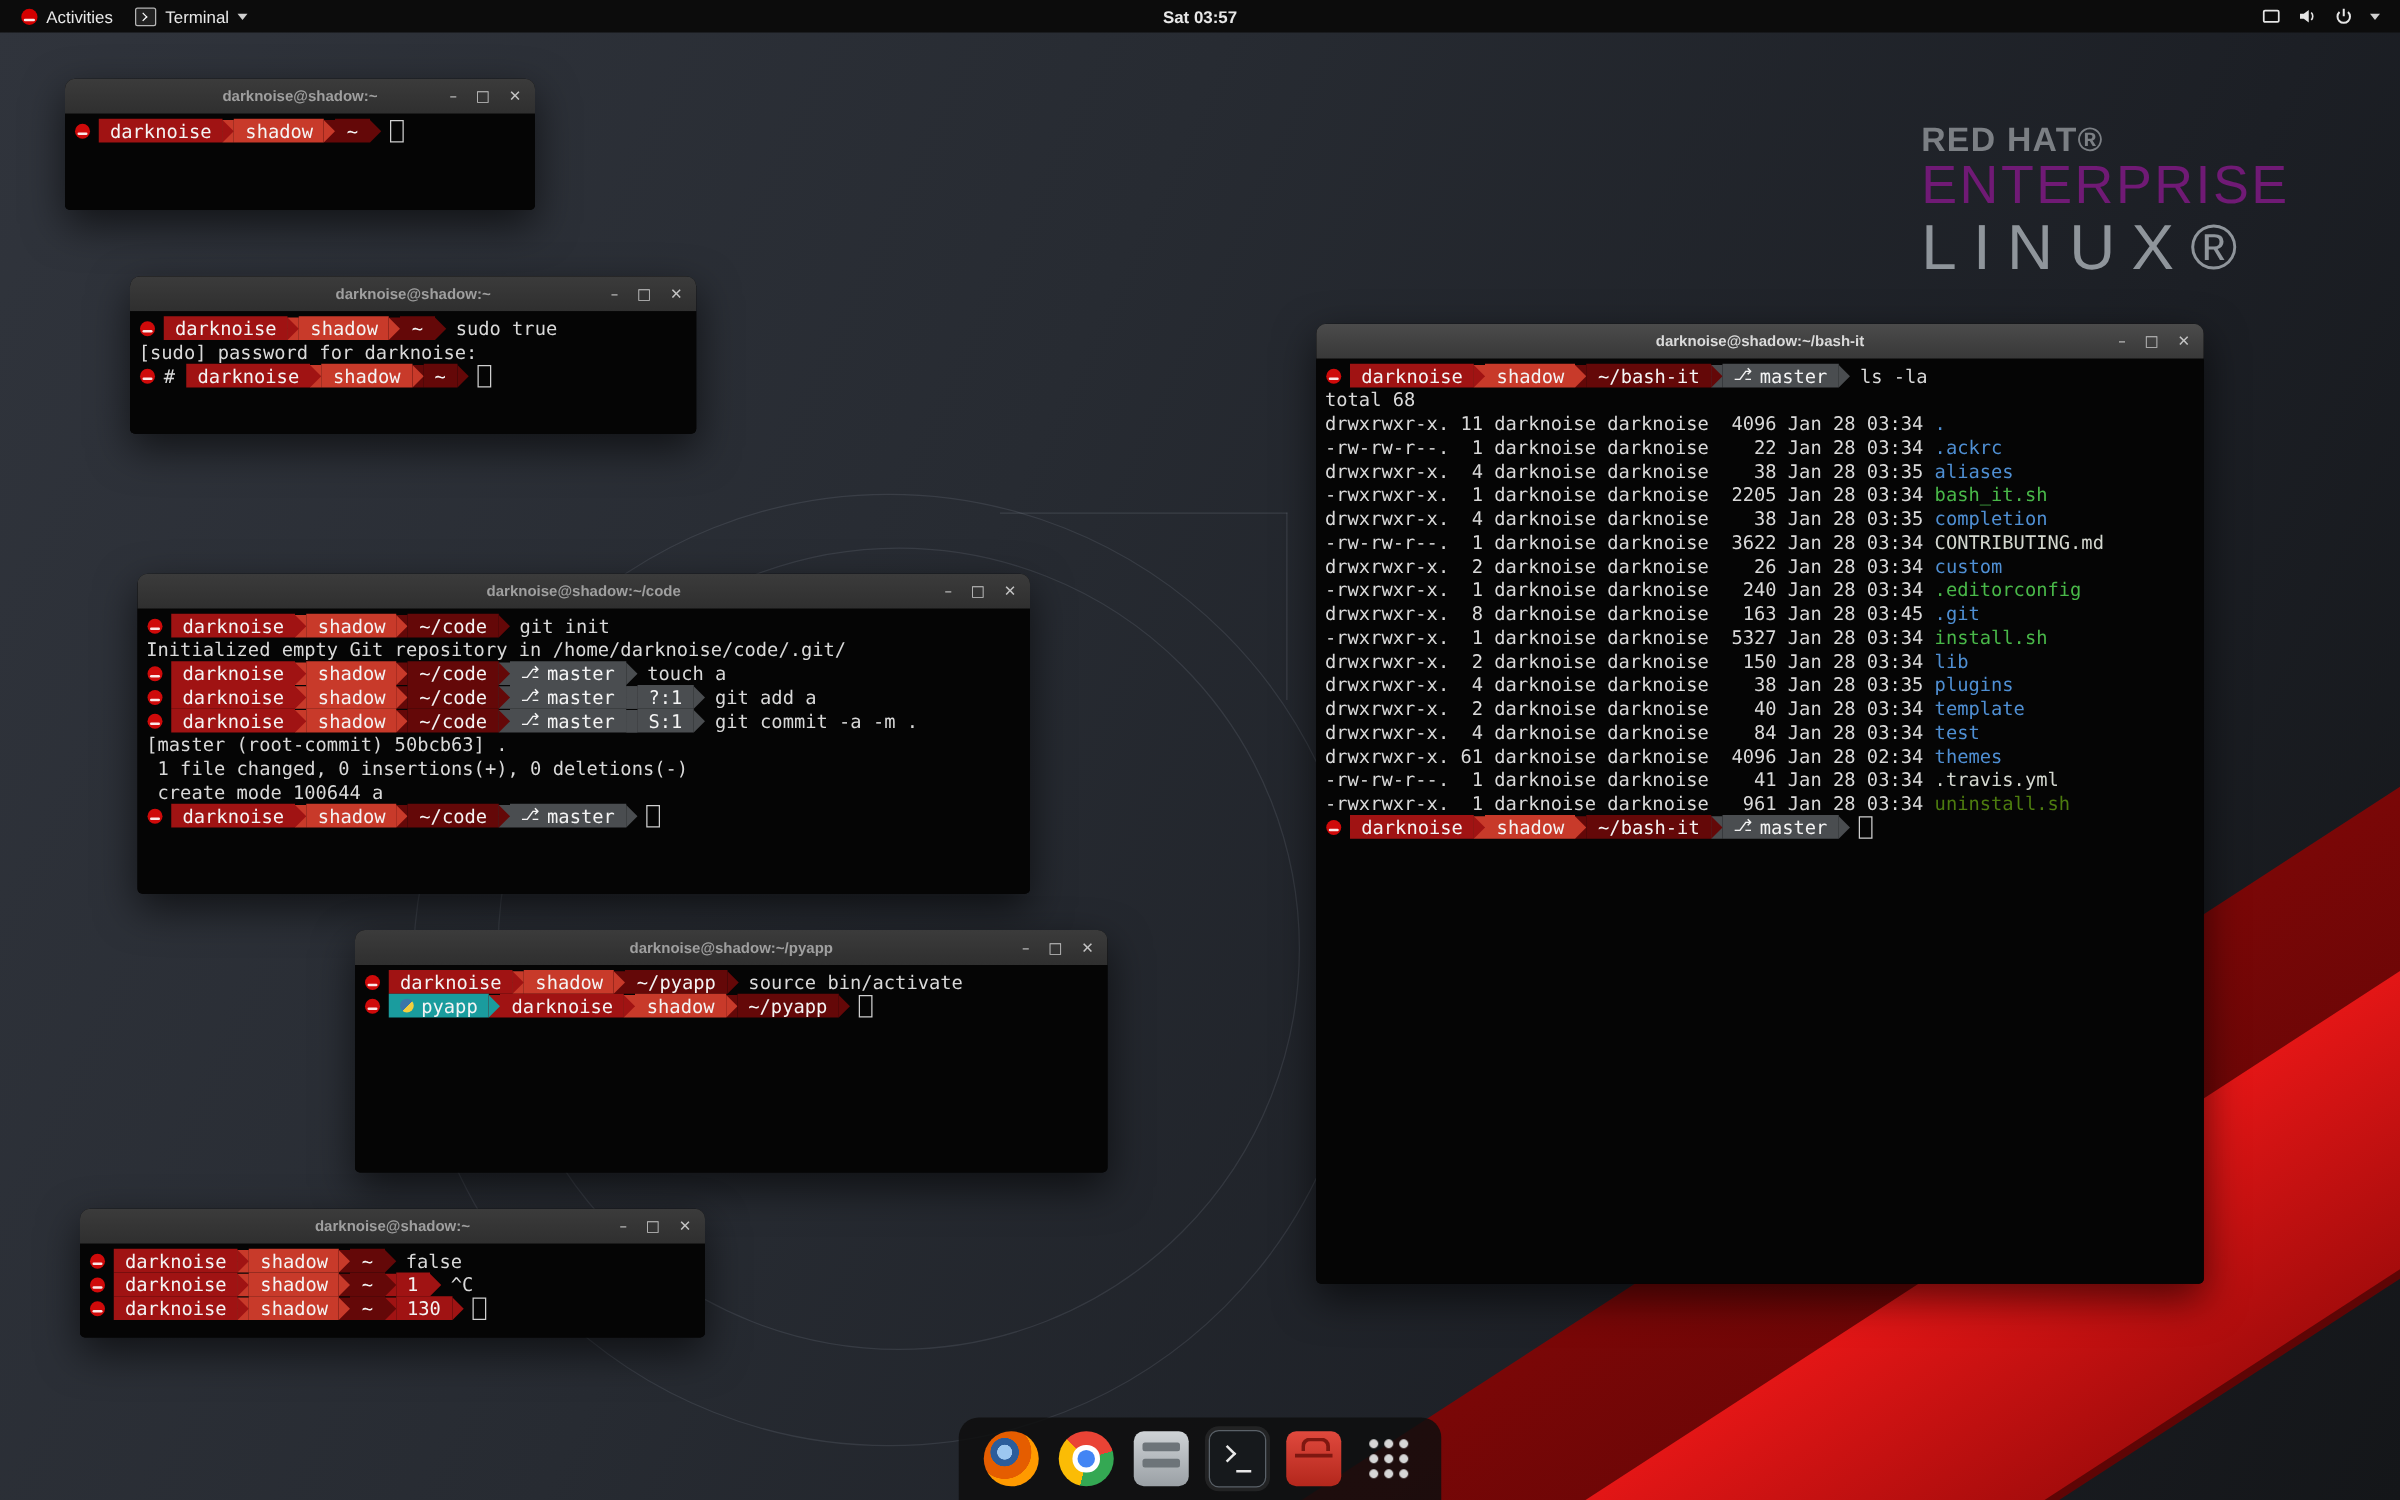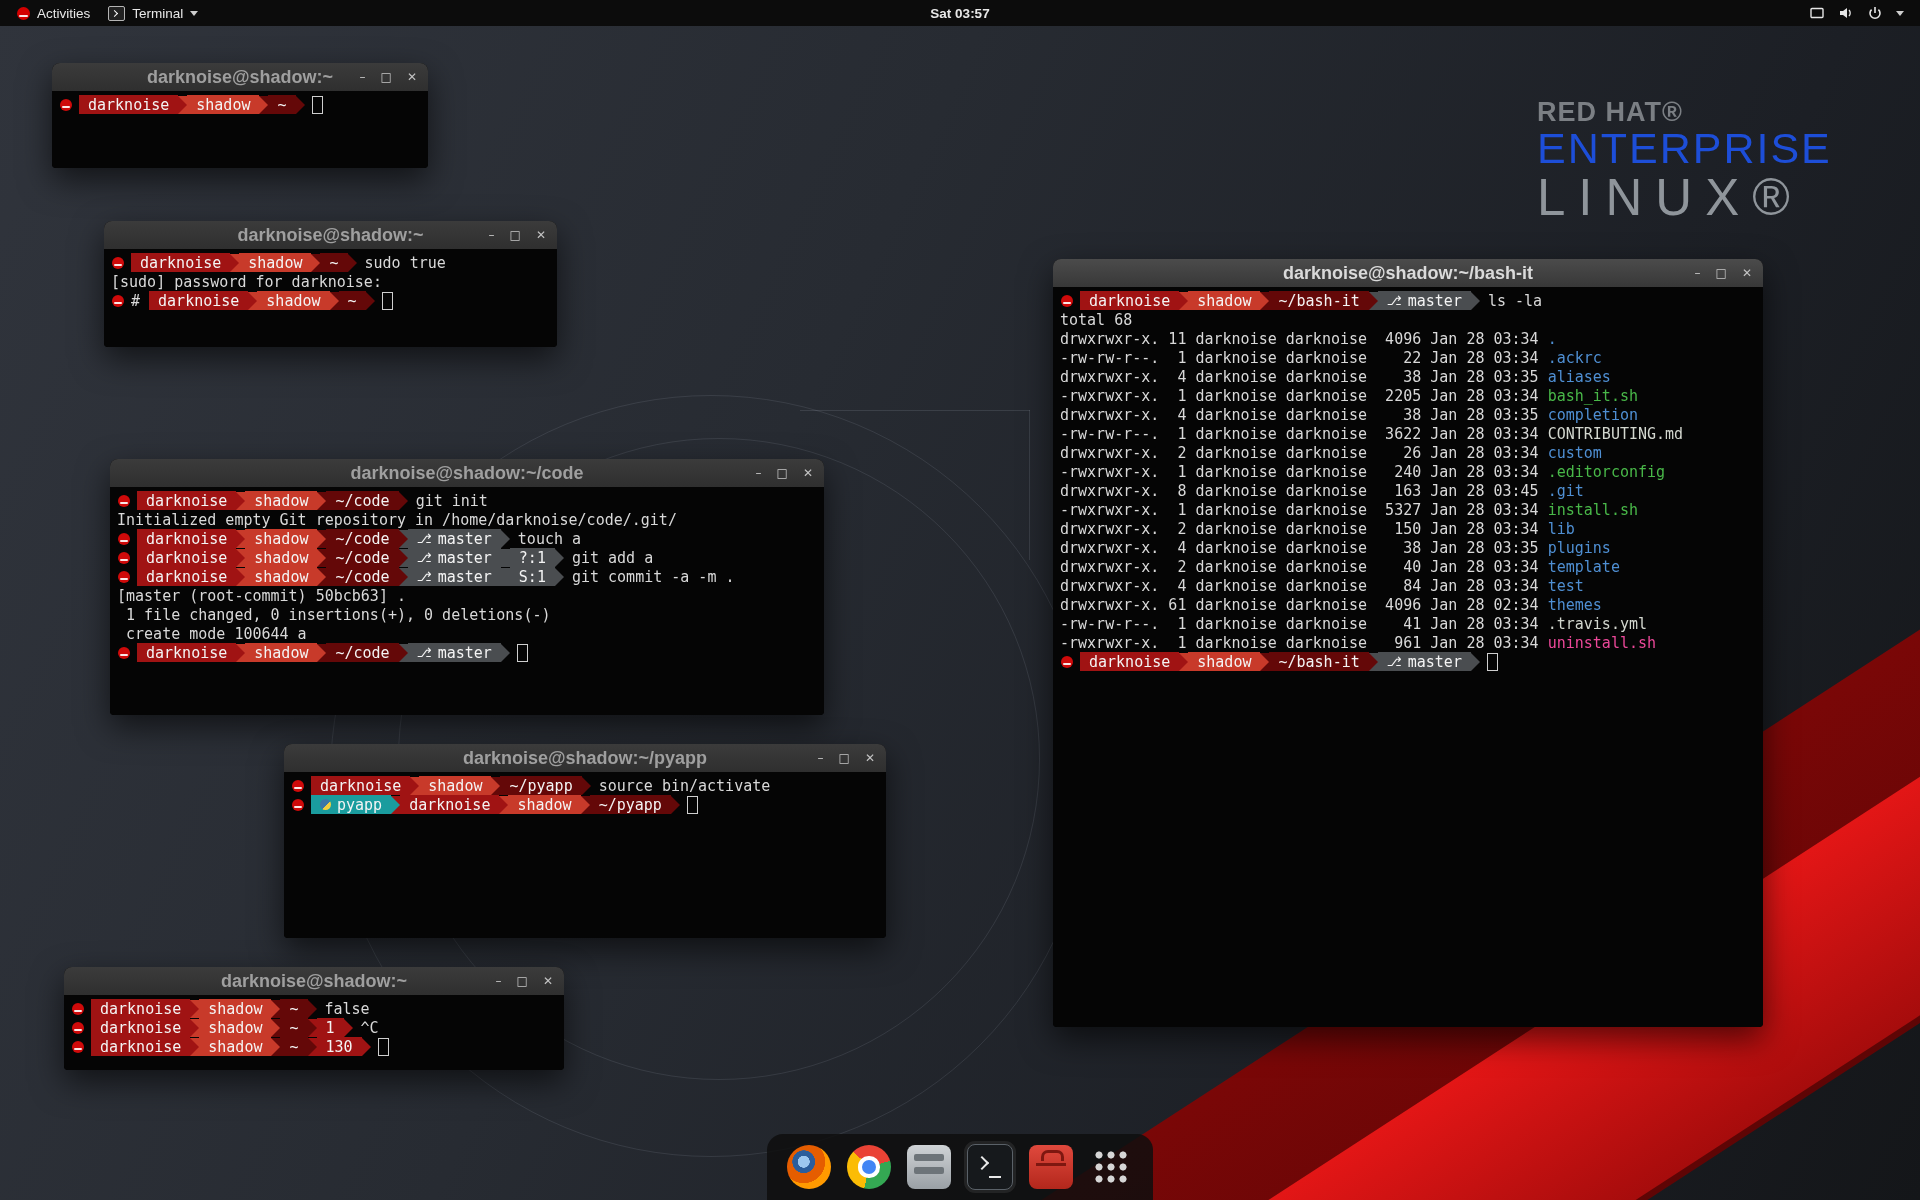--- a/index.html
+++ b/index.html
@@ -15,42 +15,42 @@
   #arc2{left:398px;top:438px;width:640px;height:640px;}
   .wline{background:rgba(190,200,210,.14);}
   #wline1{left:800px;top:410px;width:230px;height:1px;}
   #wline2{left:1029px;top:410px;width:1px;height:150px;}
   .ribbon{position:absolute;transform:rotate(-33deg);}
   #ribbon-dark{left:810px;top:895px;width:1500px;height:330px;background:linear-gradient(#7a0707,#5e0505);}
   #ribbon-bright{left:1060px;top:900px;width:1400px;height:200px;background:linear-gradient(#e31616,#a60c0c);}
   #ribbon-edge{left:1060px;top:878px;width:1400px;height:14px;background:#8e0909;}
   .rhel-logo{position:absolute;left:1537px;top:98px;z-index:1;line-height:1.05;}
   .rhel-l1{font-size:27px;font-weight:700;letter-spacing:1px;color:#7b7f84;}
-  .rhel-l2{font-size:43px;font-weight:400;letter-spacing:2px;color:#1d4ed8;}
+  .rhel-l2{font-size:43px;font-weight:400;letter-spacing:2px;color:#701a75;}
   .rhel-l3{font-size:51px;font-weight:400;letter-spacing:13px;color:#8f959b;}
   
   .topbar{position:absolute;top:0;left:0;right:0;height:26px;background:#0c0c0c;display:flex;align-items:center;
     padding:0 8px;z-index:50;color:#e8e8e8;font-size:13.5px;}
   .tb-group{display:flex;align-items:center;gap:7px;height:100%;padding:0 9px;cursor:pointer;}
   .redhat-dot{width:13px;height:13px;border-radius:50%;background:#d40000;position:relative;}
   .redhat-dot::after{content:'';position:absolute;left:2px;right:2px;bottom:3px;height:2px;background:rgba(255,255,255,.9);border-radius:1px;}
   .term-mini{width:15px;height:13px;background:#222;border:1px solid #b5b5b5;border-radius:2px;position:relative;}
   .term-mini::after{content:'';position:absolute;left:3px;top:4px;width:4px;height:4px;
     border-top:1.5px solid #fff;border-right:1.5px solid #fff;transform:rotate(45deg);}
   .caret{width:0;height:0;border-left:4px solid transparent;border-right:4px solid transparent;border-top:5px solid #cfcfcf;}
   .clock{position:absolute;left:50%;transform:translateX(-50%);font-weight:700;}
   .sysicons{margin-left:auto;display:flex;align-items:center;gap:13px;padding-right:8px;height:100%;}
   .sysico{display:flex;align-items:center;cursor:pointer;}
   
   .window{position:absolute;border-radius:8px 8px 4px 4px;box-shadow:0 12px 32px rgba(0,0,0,.6);background:#050505;z-index:10;}
   .window.focused{z-index:20;}
   .titlebar{height:28px;border-radius:8px 8px 0 0;background:linear-gradient(#3b3b3b,#2f2f2f);
     display:flex;align-items:center;justify-content:center;position:relative;border-bottom:1px solid #1a1a1a;cursor:default;}
   .window.focused .titlebar{background:linear-gradient(#4b4b4b,#383838);}
-  .title{font-size:18px;font-weight:700;color:#9f9f9f;}
+  .title{font-size:12px;font-weight:700;color:#9f9f9f;}
   .window.focused .title{color:#dadada;}
   .winbtns{position:absolute;right:11px;top:0;height:100%;display:flex;align-items:center;gap:15px;}
   .wbtn{color:#c4c4c4;font-size:12px;line-height:1;cursor:pointer;font-family:"DejaVu Sans",sans-serif;}
   .term{position:absolute;top:28px;left:0;right:0;bottom:0;background:#050505;padding:4px 7px;
     font-family:"DejaVu Sans Mono",monospace;font-size:15px;color:#d9d9d9;overflow:hidden;border-radius:0 0 4px 4px;}
   .tline{display:flex;align-items:center;height:19px;white-space:pre;}
   .seg{display:flex;align-items:center;height:19px;padding:0 9px;color:#f4f4f4;flex:none;}
   .arr{width:0;height:0;border-top:9.5px solid transparent;border-bottom:9.5px solid transparent;border-left:9px solid transparent;flex:none;}
   .ttext{flex:none;}
   .cmd{padding-left:8px;}
@@ -232,21 +232,21 @@
       <div class="tline"><span class="ttext">drwxrwxr-x.  2 darknoise darknoise    26 Jan 28 03:34 </span><span class="ttext" style="color: rgb(79, 143, 211);">custom</span></div>
       <div class="tline"><span class="ttext">-rwxrwxr-x.  1 darknoise darknoise   240 Jan 28 03:34 </span><span class="ttext" style="color: rgb(73, 184, 73);">.editorconfig</span></div>
       <div class="tline"><span class="ttext">drwxrwxr-x.  8 darknoise darknoise   163 Jan 28 03:45 </span><span class="ttext" style="color: rgb(79, 143, 211);">.git</span></div>
       <div class="tline"><span class="ttext">-rwxrwxr-x.  1 darknoise darknoise  5327 Jan 28 03:34 </span><span class="ttext" style="color: rgb(73, 184, 73);">install.sh</span></div>
       <div class="tline"><span class="ttext">drwxrwxr-x.  2 darknoise darknoise   150 Jan 28 03:34 </span><span class="ttext" style="color: rgb(79, 143, 211);">lib</span></div>
       <div class="tline"><span class="ttext">drwxrwxr-x.  4 darknoise darknoise    38 Jan 28 03:35 </span><span class="ttext" style="color: rgb(79, 143, 211);">plugins</span></div>
       <div class="tline"><span class="ttext">drwxrwxr-x.  2 darknoise darknoise    40 Jan 28 03:34 </span><span class="ttext" style="color: rgb(79, 143, 211);">template</span></div>
       <div class="tline"><span class="ttext">drwxrwxr-x.  4 darknoise darknoise    84 Jan 28 03:34 </span><span class="ttext" style="color: rgb(79, 143, 211);">test</span></div>
       <div class="tline"><span class="ttext">drwxrwxr-x. 61 darknoise darknoise  4096 Jan 28 02:34 </span><span class="ttext" style="color: rgb(79, 143, 211);">themes</span></div>
       <div class="tline"><span class="ttext">-rw-rw-r--.  1 darknoise darknoise    41 Jan 28 03:34 </span><span class="ttext" style="color: rgb(211, 215, 207);">.travis.yml</span></div>
-      <div class="tline"><span class="ttext">-rwxrwxr-x.  1 darknoise darknoise   961 Jan 28 03:34 </span><span class="ttext" style="color: #ec4899;">uninstall.sh</span></div>
+      <div class="tline"><span class="ttext">-rwxrwxr-x.  1 darknoise darknoise   961 Jan 28 03:34 </span><span class="ttext" style="color: #4d7c0f;">uninstall.sh</span></div>
       <div class="tline"><span class="picon redhat"></span><span class="seg" style="background: rgb(160, 19, 19);"><span>darknoise</span></span><div class="arr" style="border-left-color: rgb(160, 19, 19); border-top-color: rgb(200, 58, 42); border-bottom-color: rgb(200, 58, 42);"></div><span class="seg" style="background: rgb(200, 58, 42);"><span>shadow</span></span><div class="arr" style="border-left-color: rgb(200, 58, 42); border-top-color: rgb(100, 8, 8); border-bottom-color: rgb(100, 8, 8);"></div><span class="seg" style="background: rgb(100, 8, 8);"><span>~/bash-it</span></span><div class="arr" style="border-left-color: rgb(100, 8, 8); border-top-color: rgb(74, 77, 80); border-bottom-color: rgb(74, 77, 80);"></div><span class="seg" style="background: rgb(74, 77, 80);"><span class="seg-icon branch">⎇</span><span>master</span></span><div class="arr" style="border-left-color: rgb(74, 77, 80); border-top-color: transparent; border-bottom-color: transparent;"></div><span class="cursor"></span></div>
     </div>
 </div>
 
 <div class="dock">
   <div class="dicon firefox"></div>
   <div class="dicon chrome"></div>
   <div class="dicon files"></div>
   <div class="dicon terminal-dock"></div>
   <div class="dicon toolbox"></div>

